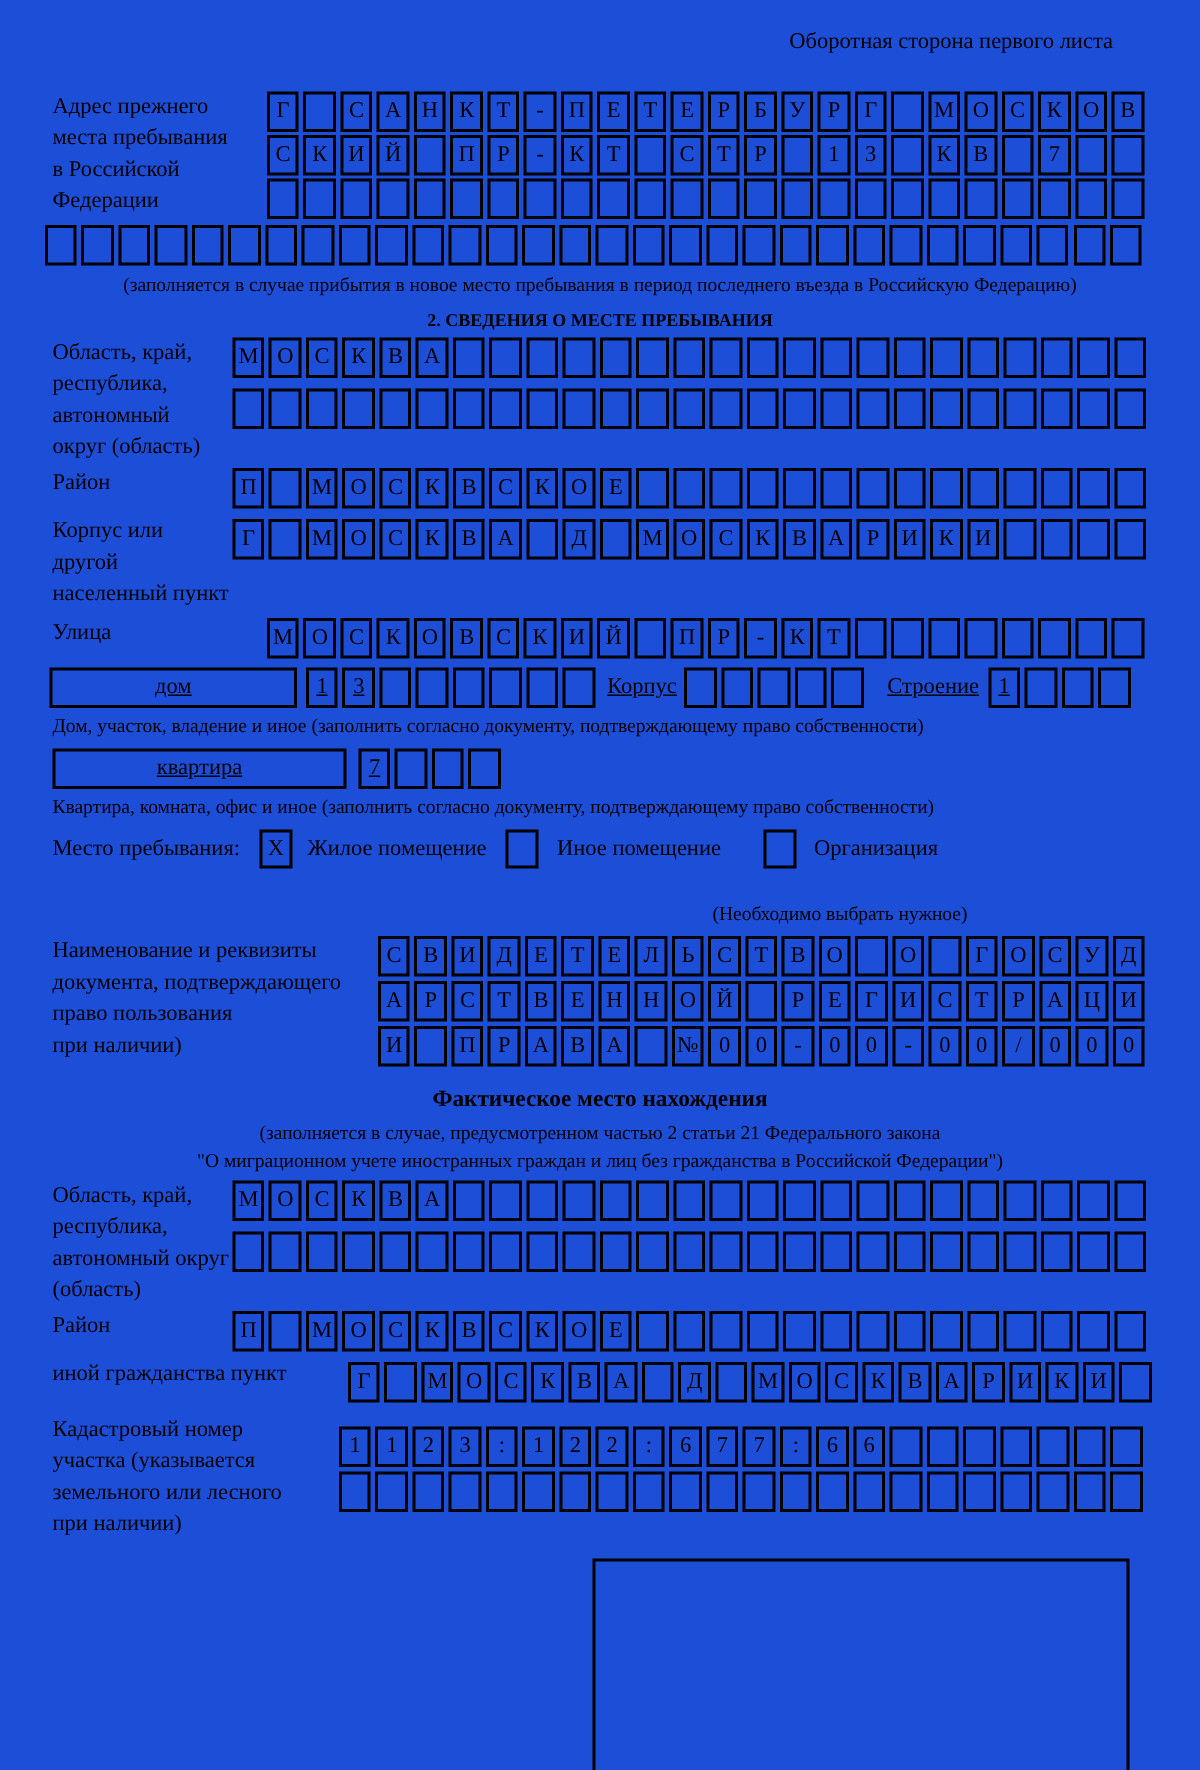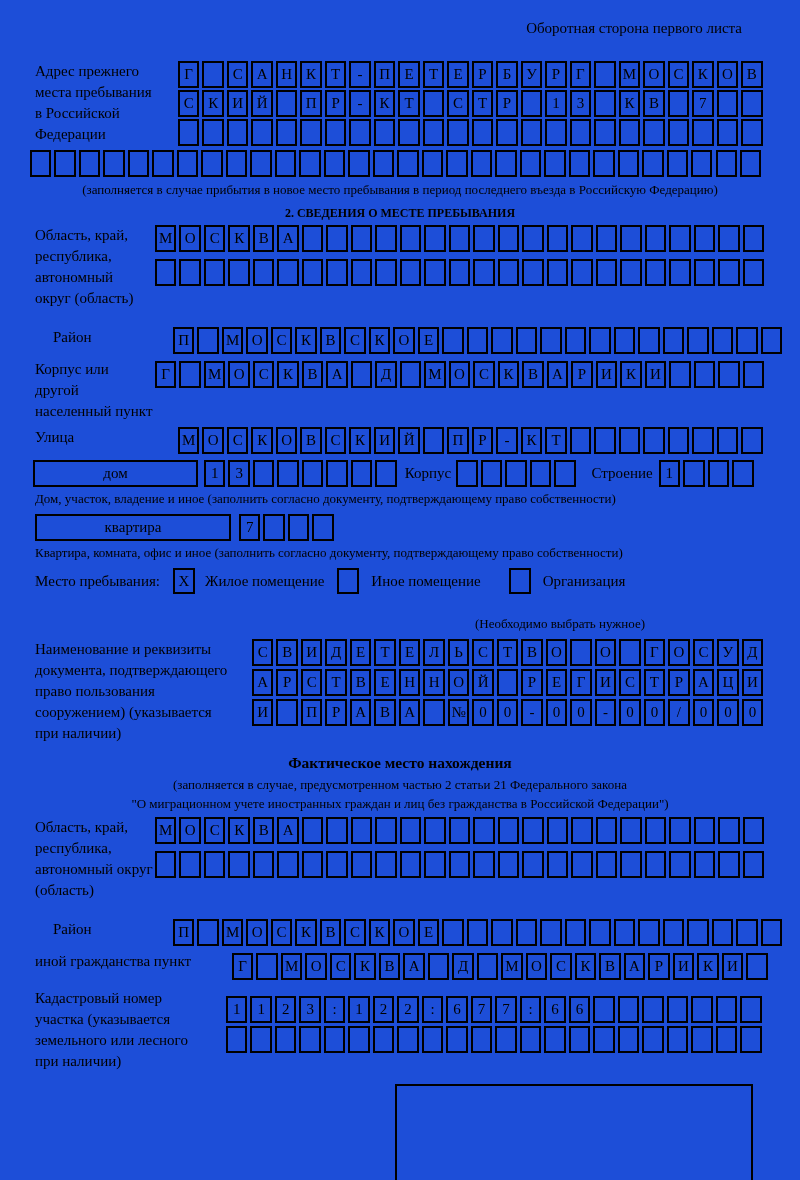--- a/index.html
+++ b/index.html
@@ -17,23 +17,23 @@
   .w197{width:197px;flex:0 0 197px;}
   .w191{width:191px;flex:0 0 191px;}
   .header-note{font-size:15px;text-align:right;padding:20px 58px 0 0;}
   .block{margin-left:35px;display:flex;}
   .b1{margin-top:24px;}
   .fullrow{margin:2px 0 0 30px;}
   .center-note{text-align:center;margin-top:4px;}
   .sec-title{font-size:12px;font-weight:bold;text-align:center;margin-top:7px;}
   .gap7 .cellrow{margin-bottom:7px;}
   .gap3 .cellrow{margin-bottom:3px;}
-  .mt3{margin-top:18px;justify-content:center;} .mt4{margin-top:4px;} .mt5{margin-top:5px;} .mt6{margin-top:6px;}
+  .mt3{margin-top:3px;} .mt4{margin-top:4px;} .mt5{margin-top:5px;} .mt6{margin-top:6px;}
   .mt8{margin-top:8px;}
-  .houserow{margin:6px 0 0 33px;display:flex;align-items:center;font-size:15px;}
+  .houserow{margin:6px 0 0 33px;display:flex;align-items:center;font-size:15px;text-decoration:underline;}
   .dombox{width:165px;height:27px;box-sizing:border-box;border:2px solid #000;
           display:flex;align-items:center;justify-content:center;font-size:15px;}
   .aptbox{width:196px;height:27px;box-sizing:border-box;border:2px solid #000;
           display:flex;align-items:center;justify-content:center;font-size:15px;}
   .lnote{margin:3px 0 0 35px;}
   .stayrow{margin:6px 0 0 35px;display:flex;align-items:center;font-size:15px;}
   .cb{width:22px;height:26px;box-sizing:border-box;border:2px solid #000;display:flex;
       align-items:center;justify-content:center;font-size:15px;}
   .staynote{width:610px;margin-left:35px;text-align:right;margin-top:21px;}
   .fact-title{font-size:15.5px;font-weight:bold;text-align:center;margin-top:10px;}
@@ -382,21 +382,20 @@
     <div class="cb" style="margin-left:28px"></div>
     <div style="margin-left:12px">Организация</div>
   </div>
   <div class="note staynote">(Необходимо выбрать нужное)</div>
 
   <div class="block mt6">
     <div class="label w217">
       <div>Наименование и реквизиты</div>
       <div>документа, подтверждающего</div>
       <div>право пользования</div>
-      <div>сооружением) (указывается</div>
       <div>при наличии)</div>
     </div>
     <div class="gap3">
       <div class="cellrow">
           <div class="cell">С</div>
           <div class="cell">В</div>
           <div class="cell">И</div>
           <div class="cell">Д</div>
           <div class="cell">Е</div>
           <div class="cell">Т</div>

